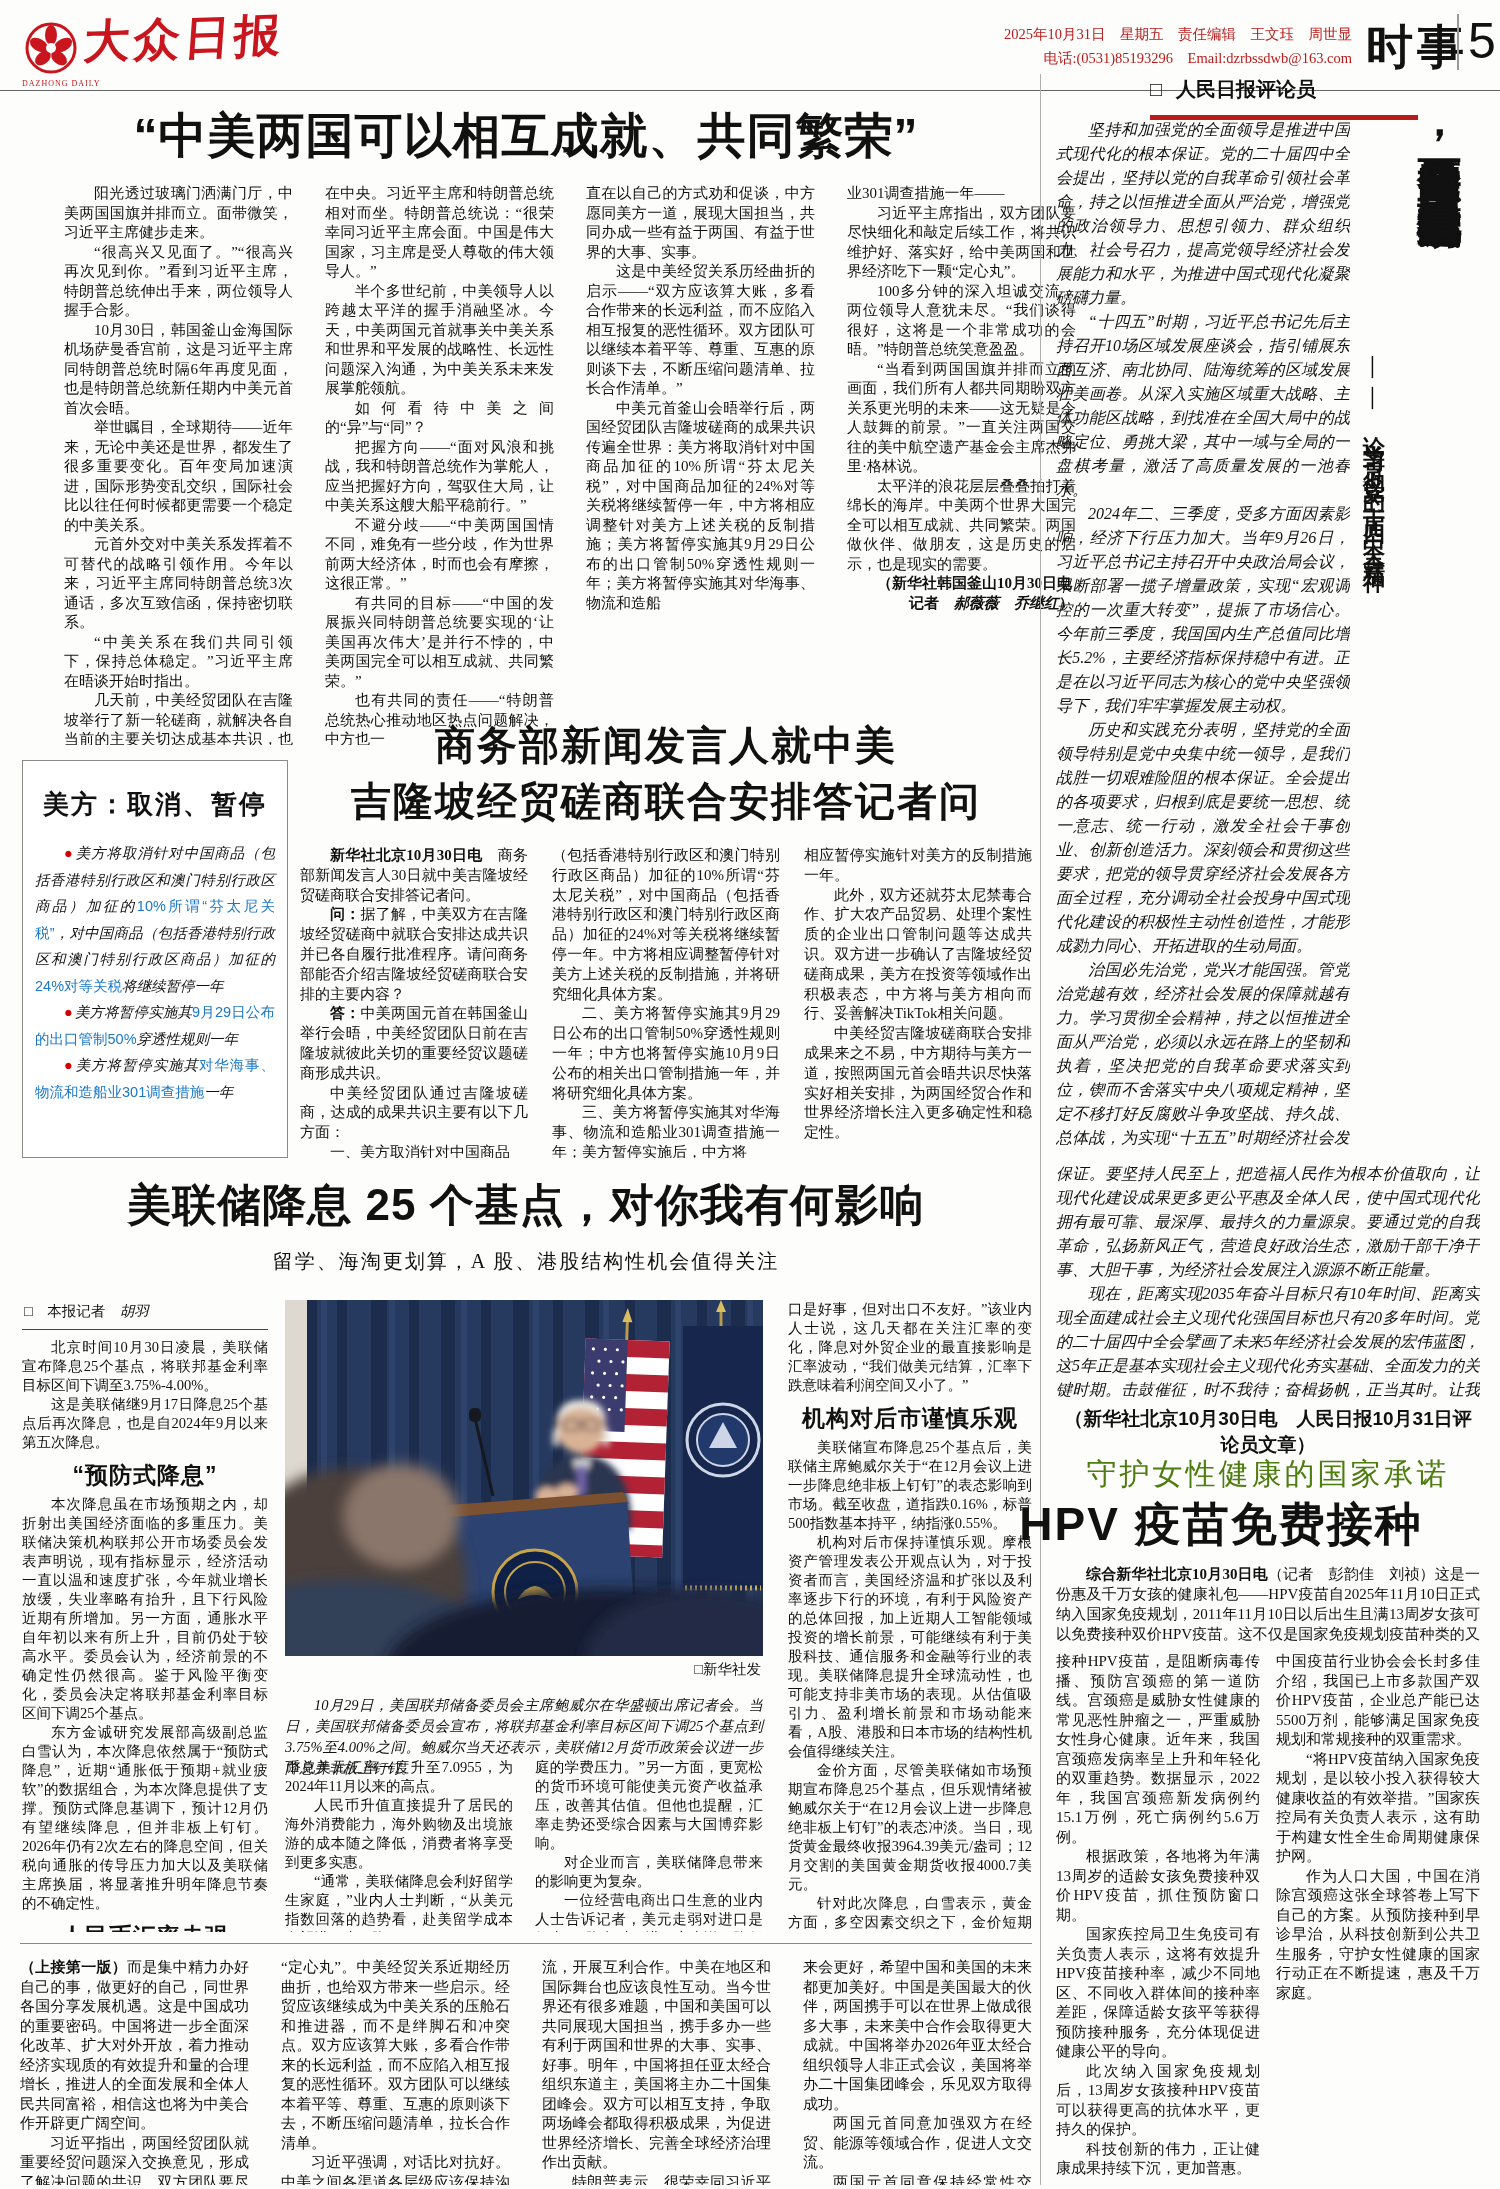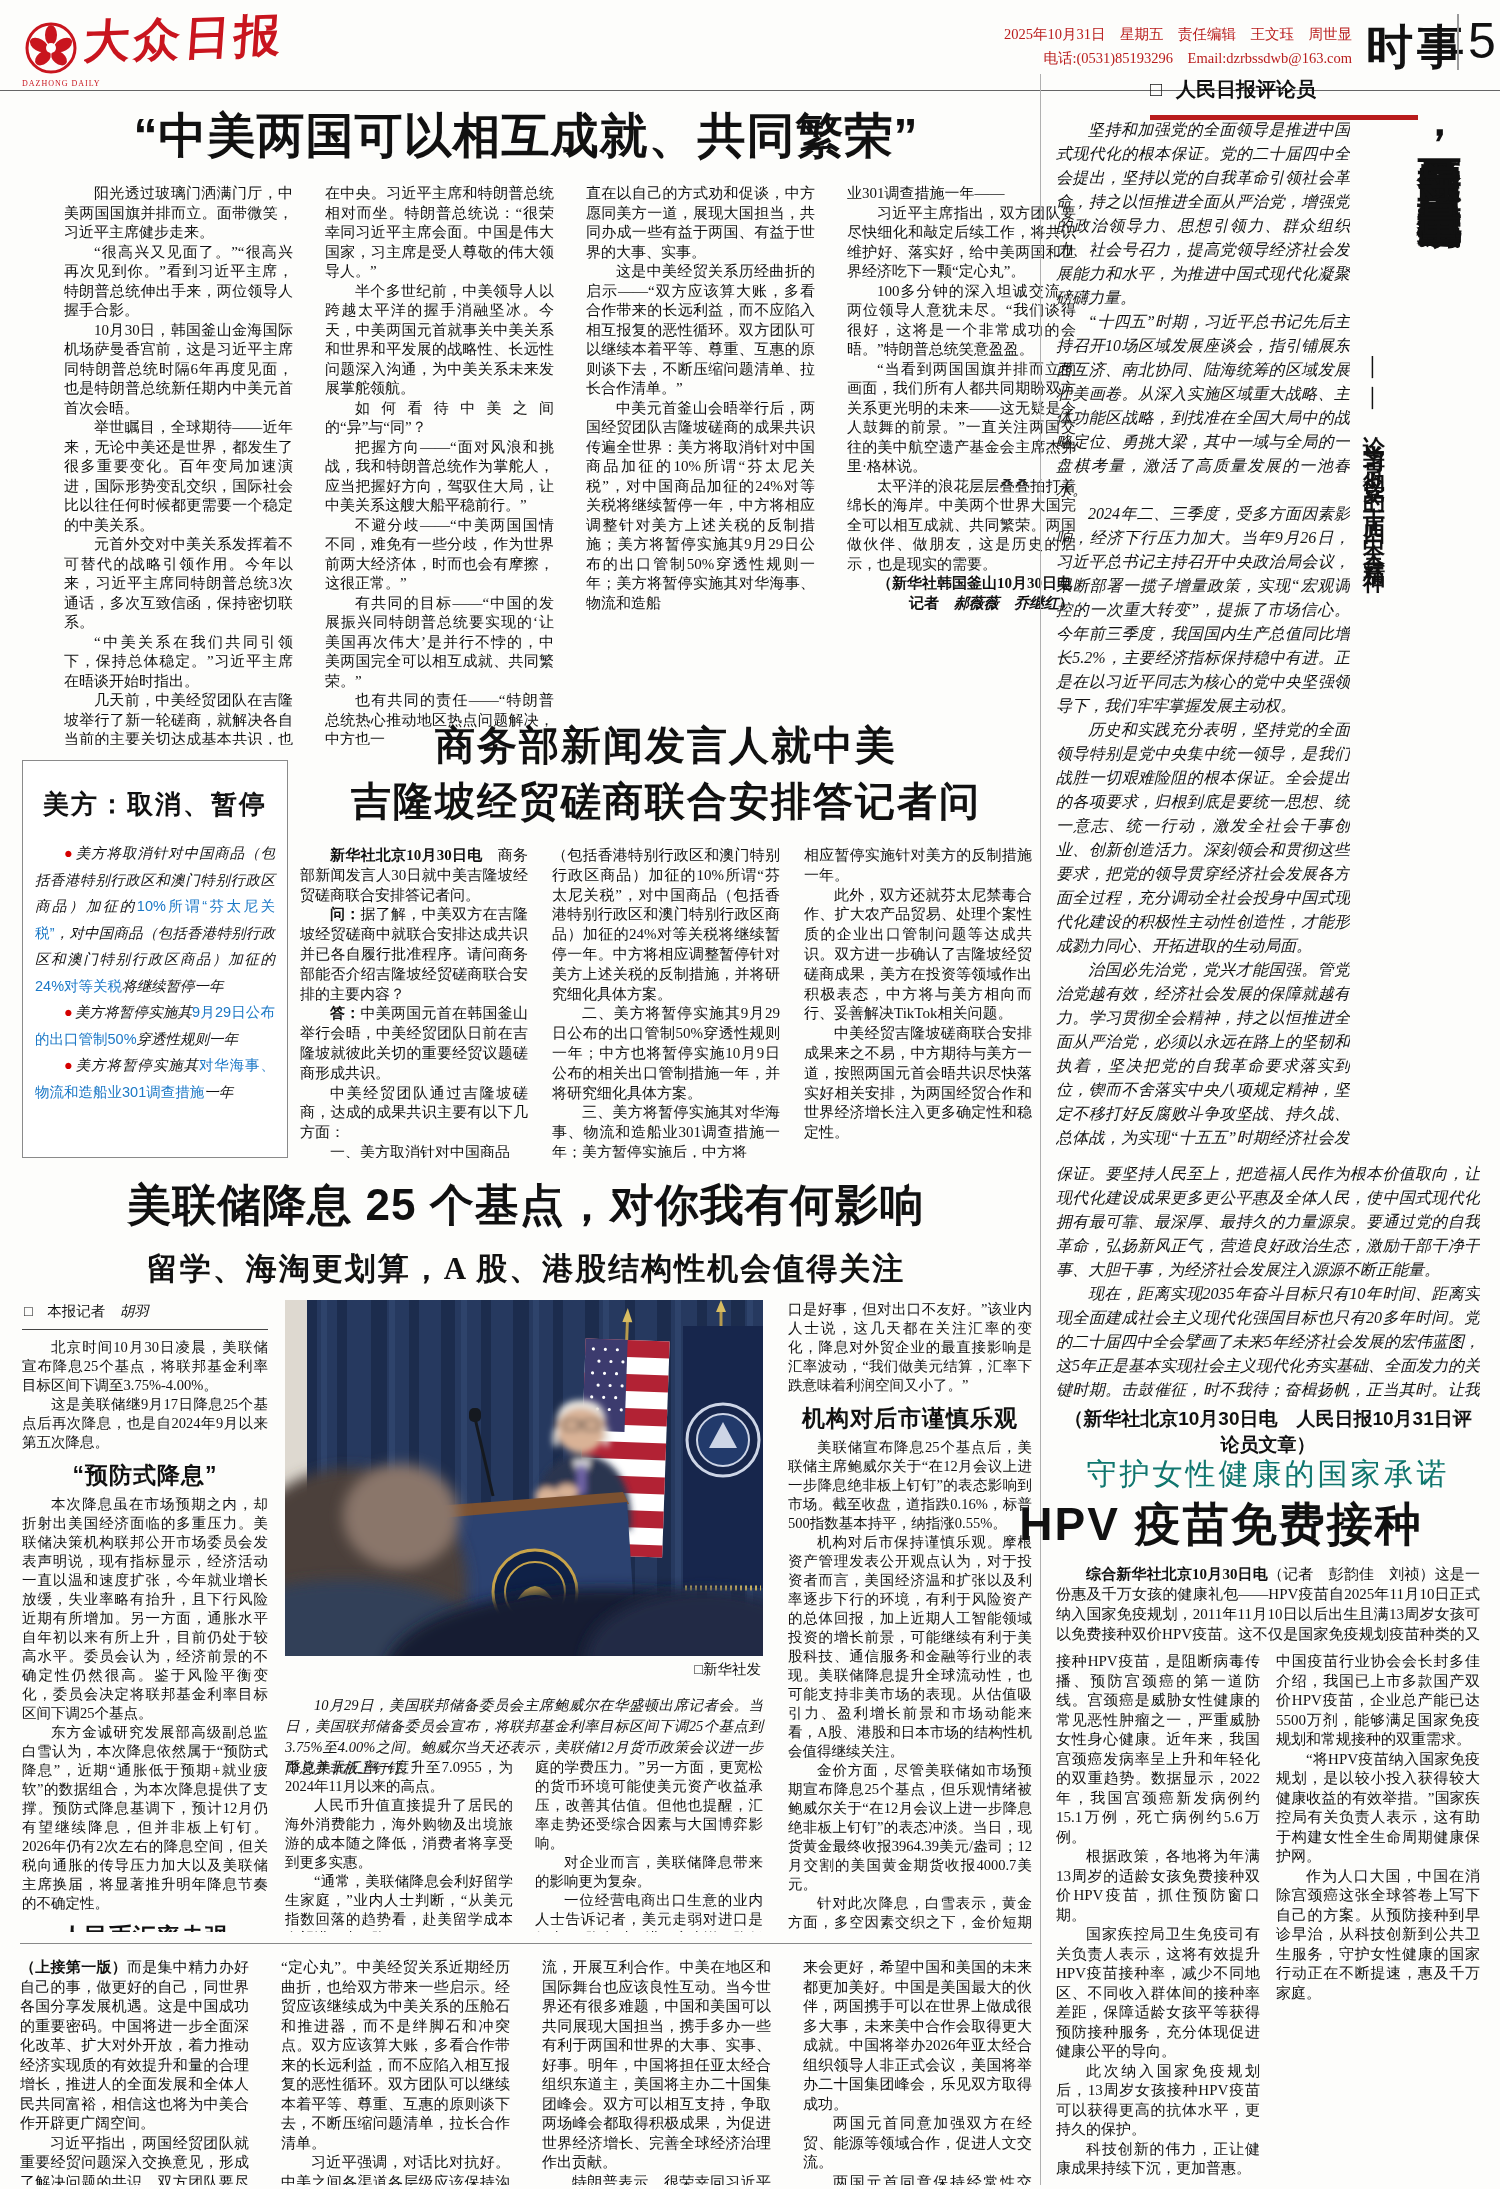--- a/index.html
+++ b/index.html
@@ -35,39 +35,39 @@
   #boxB-title{font-size:26px;font-weight:900;letter-spacing:2px;margin:16px 0 18px;}
   .bullet{font-size:14.5px;line-height:26.5px;text-align:justify;font-style:italic;margin:0;}
   .bullet .dot{color:#d40000;font-style:normal;margin-right:2px;}
   .bullet-ind{text-indent:2em;}
   
   .c-head{font-size:40px;font-weight:700;letter-spacing:2px;font-family:"Liberation Serif","DejaVu Serif",serif;}
   #c-cols{font-size:15px;line-height:19.8px;}
   #c-cols .tcol{width:228px;}
   
   #d-headline{font-size:44px;font-weight:900;letter-spacing:1px;}
-  #d-subhead{font-size:31px;letter-spacing:2px;font-weight:bold;}
+  #d-subhead{font-size:20px;letter-spacing:2px;}
   .d-body{font-size:14.5px;line-height:19px;overflow:hidden;}
   #d-credit{font-size:14.5px;text-align:right;}
   #d-caption{font-size:14.5px;line-height:21px;font-style:italic;}
   #d-subcols{font-size:14.5px;line-height:19px;}
   #d-subcols .tcol{width:228px;}
   
   #e-cols{font-size:15px;line-height:19.5px;}
   
   #f-label{font-size:20px;font-weight:700;border-bottom:5px solid #b91c1c;padding-bottom:12px;}
   #f-label .sq{font-weight:400;margin-right:14px;}
   .kai p{font-style:italic;}
   #f-col,#f-wide{font-size:16px;line-height:24px;overflow:hidden;}
   #f-headline{writing-mode:vertical-rl;font-size:44px;font-weight:900;line-height:84px;letter-spacing:0px;overflow:hidden;}
   #f-sub{writing-mode:vertical-rl;font-size:22px;font-weight:600;letter-spacing:9px;line-height:40px;overflow:hidden;
          font-family:"Liberation Serif","DejaVu Serif",serif;}
   #f-byline{font-size:19px;font-weight:700;}
   
-  #g-kicker{font-size:30px;letter-spacing:3px;color:#0f766e;}
+  #g-kicker{font-size:30px;letter-spacing:3px;color:#4d7c0f;}
   #g-headline{font-size:46px;font-weight:900;letter-spacing:2px;}
   #g-lead{font-size:15px;line-height:20px;overflow:hidden;}
   #g-cols{font-size:15px;line-height:19.5px;}
   #g-cols .tcol{width:204px;}
 </style>
 </head>
 <body>
 
 <div id="page">
 

